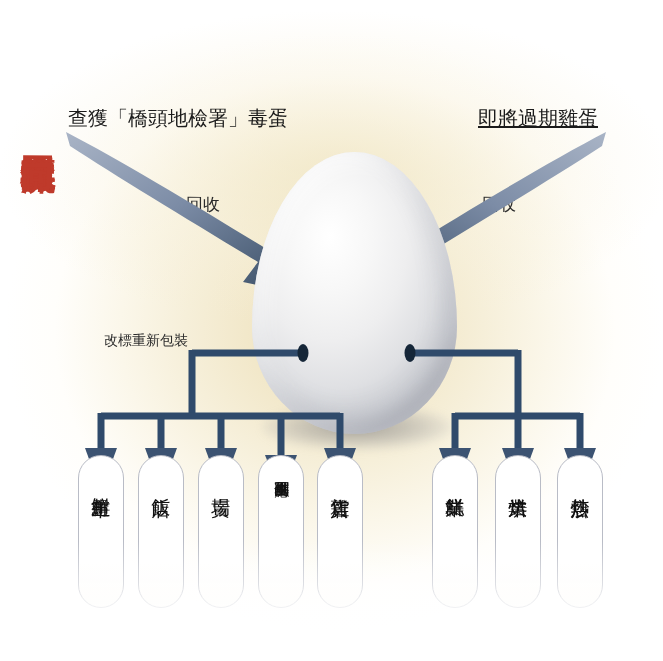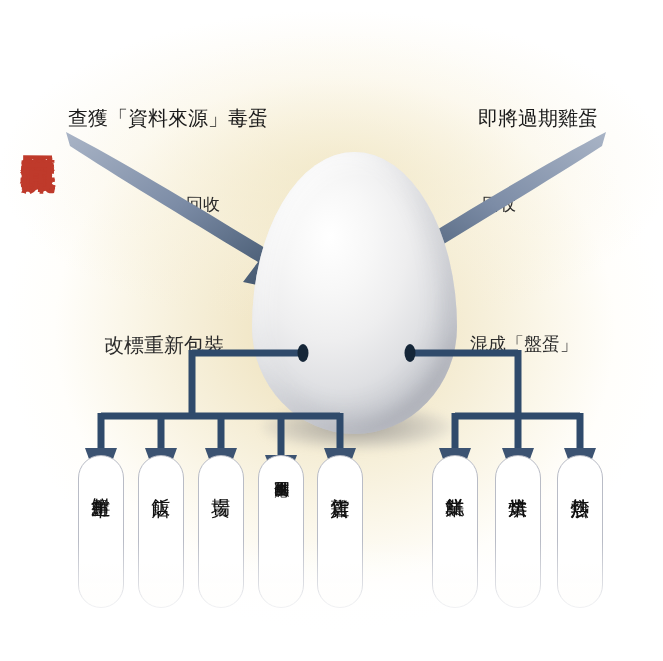--- a/index.html
+++ b/index.html
@@ -93,24 +93,24 @@
     letter-spacing: 1px;
   }
 
   
   .lbl {
     position: absolute;
     color: #1b1b1b;
     white-space: nowrap;
   }
   #lbl-left-top   { left: 68px;  top: 105px; font-size: 20px; }
-  #lbl-right-top  { left: 478px; top: 105px; font-size: 20px; }
+  #lbl-right-top  { left: 478px; top: 105px; font-size: 20px; text-decoration: underline; }
   #lbl-left-recycle  { left: 186px; top: 193px; font-size: 17px; color:#2b2b2b; }
   #lbl-right-recycle { left: 482px; top: 193px; font-size: 17px; color:#2b2b2b; }
-  #lbl-left-branch  { left: 104px; top: 332px; font-size: 20px; color:#2b2b2b; }
+  #lbl-left-branch  { left: 104px; top: 332px; font-size: 14px; color:#2b2b2b; }
   #lbl-right-branch { left: 470px; top: 332px; font-size: 18px; color:#2b2b2b; }
 
   
   .layer {
     position: absolute;
     left: 0; top: 0;
     width: 663px; height: 661px;
     pointer-events: none;
   }
 
@@ -156,21 +156,21 @@
 </head>
 <body>
 
 <div id="infographic">
 
   <div class="bg-glow"></div>
   <div class="bg-glow2"></div>
 
   <div id="vtitle">義進金毒蛋回收改標流向</div>
 
-  <div class="lbl" id="lbl-left-top">查獲「資料來源」毒蛋</div>
+  <div class="lbl" id="lbl-left-top">查獲「橋頭地檢署」毒蛋</div>
   <div class="lbl" id="lbl-right-top">即將過期雞蛋</div>
 
   <div class="lbl" id="lbl-left-recycle">回收</div>
   <div class="lbl" id="lbl-right-recycle">回收</div>
 
   <svg class="layer" viewBox="0 0 663 661">
     <defs>
       <linearGradient id="gradArrowL" x1="0" y1="0" x2="1" y2="1">
         <stop offset="0%" stop-color="#a9b4c6"></stop>
         <stop offset="45%" stop-color="#7c8ca6"></stop>
@@ -199,21 +199,20 @@
              L 429,282
              L 414,262
              C 480,222 556,176 602,146
              Z" fill="url(#gradArrowR)"></path>
   </svg>
 
   <div class="egg-shadow"></div>
   <div class="egg"></div>
 
   <div class="lbl" id="lbl-left-branch">改標重新包裝</div>
-  <div class="lbl" id="lbl-right-branch">混成「盤蛋」</div>
 
   <svg class="layer" viewBox="0 0 663 661">
     <g stroke="#2f4a6b" stroke-width="7" fill="none" stroke-linecap="butt">
 
       <line x1="303" y1="353" x2="192" y2="353"></line>
       <line x1="192" y1="350" x2="192" y2="416"></line>
 
       <line x1="101" y1="416" x2="340" y2="416"></line>
 
       <line x1="410" y1="353" x2="518" y2="353"></line>

